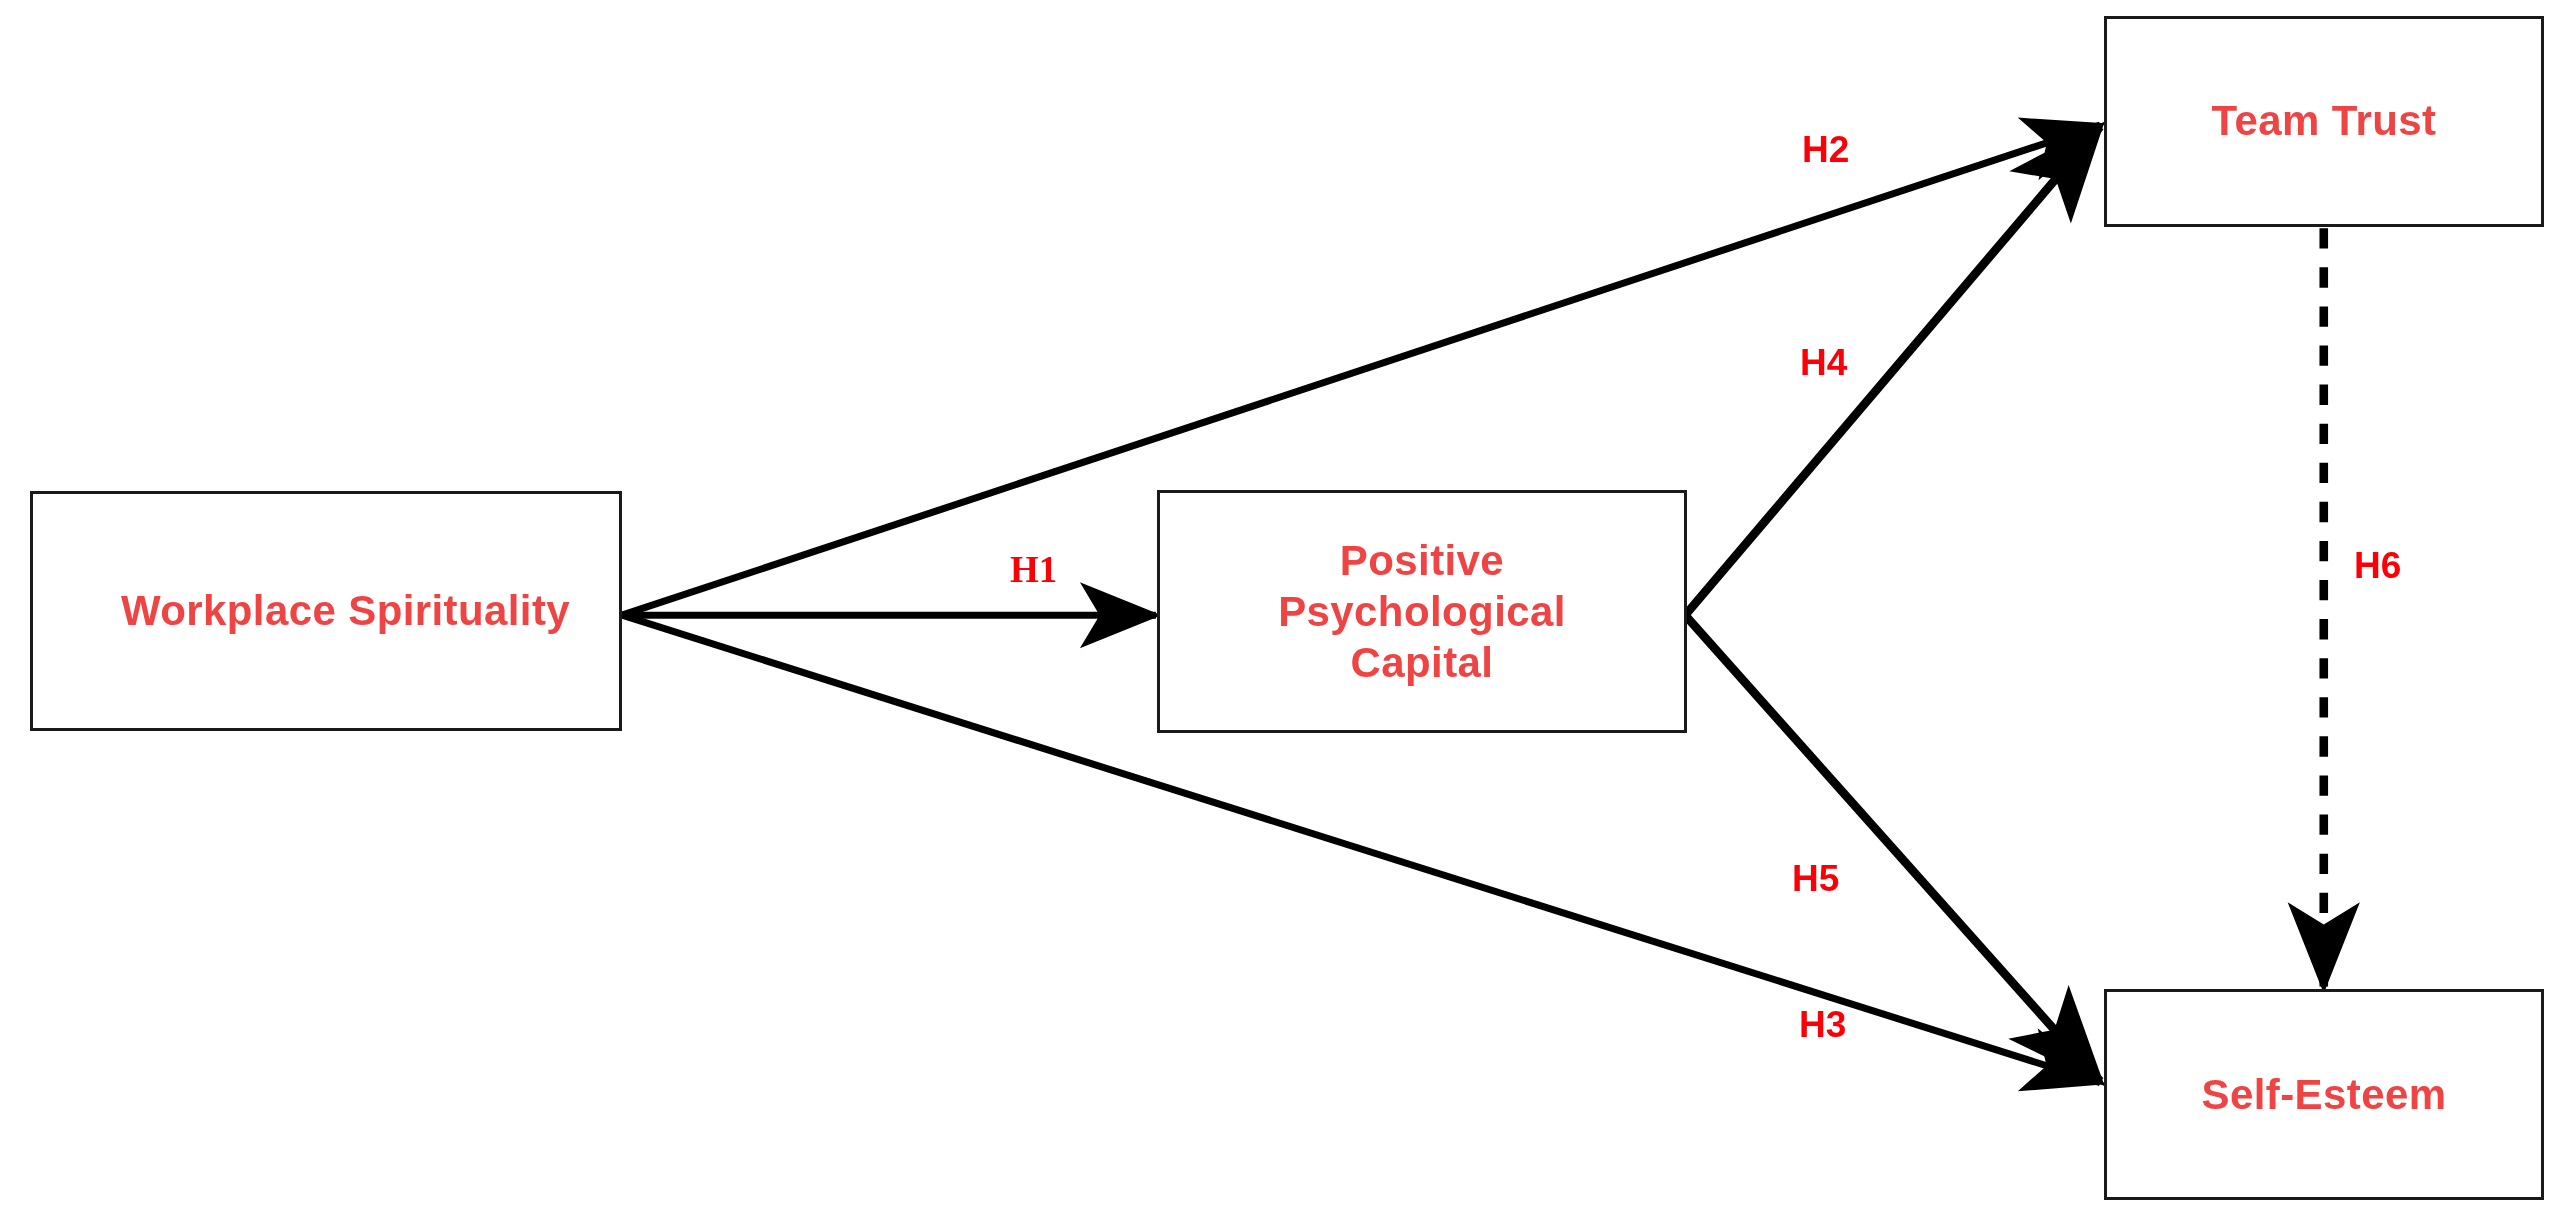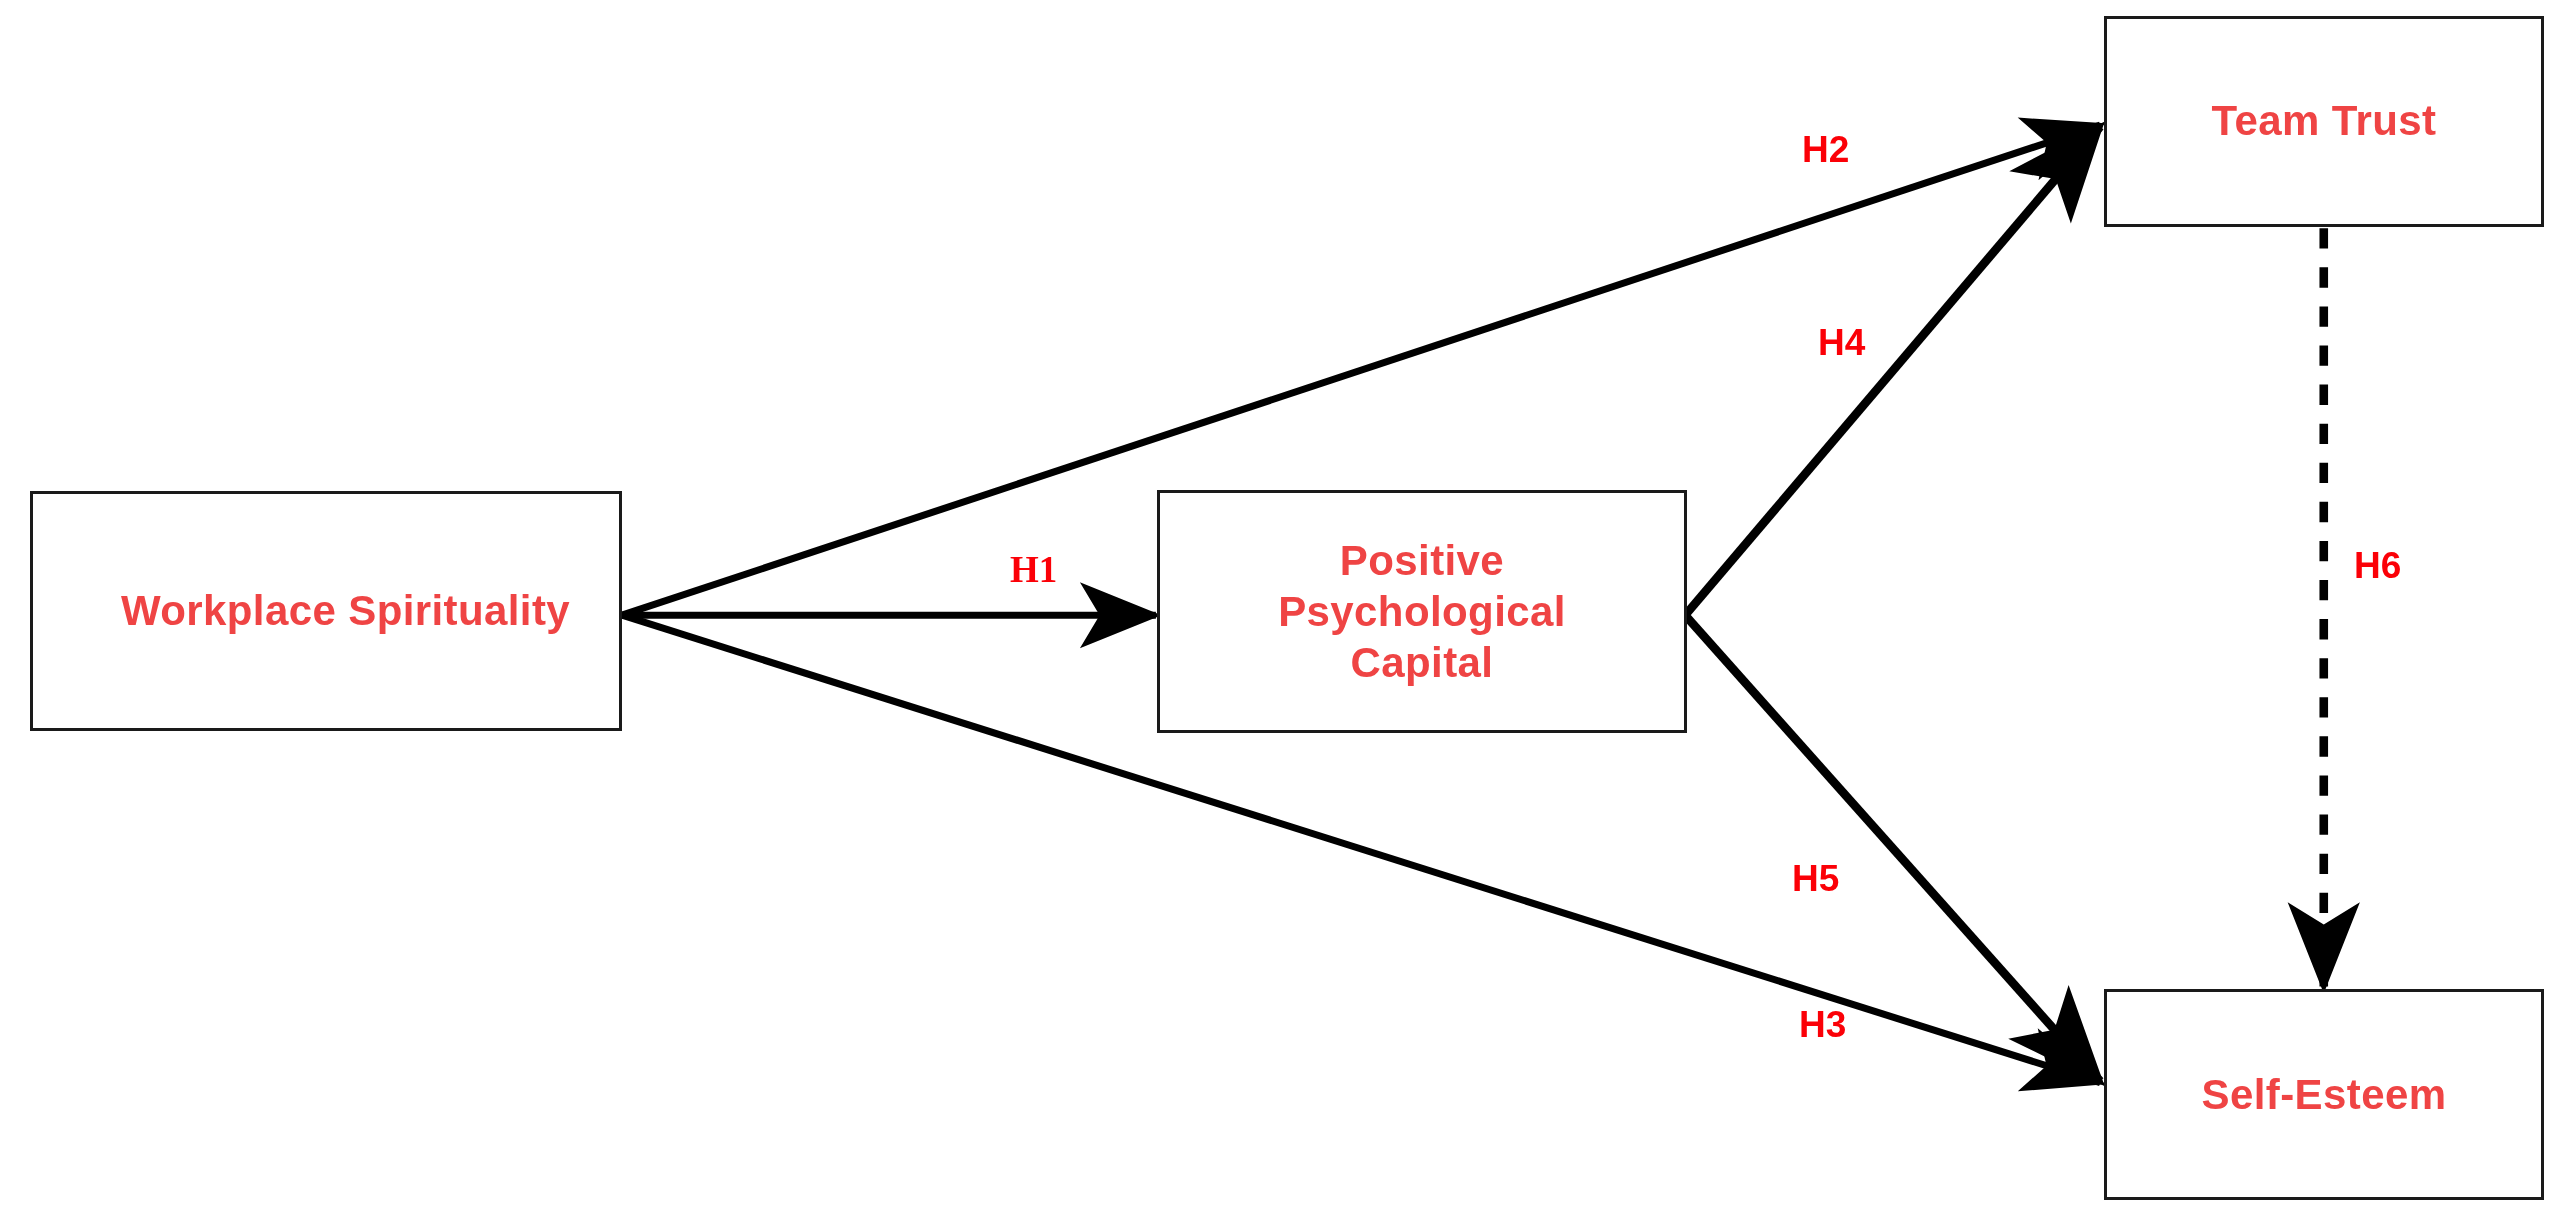--- a/index.html
+++ b/index.html
@@ -63,21 +63,21 @@
     font-weight: bold;
     font-size: 37px;
     font-family: "Liberation Sans", sans-serif;
     white-space: nowrap;
     z-index: 4;
     line-height: 1;
   }
   #hyp-h1 { left: 1010px; top: 551px; font-family: Liberation Serif, serif; }
   #hyp-h2 { left: 1802px; top: 131px; }
   #hyp-h3 { left: 1799px; top: 1006px; }
-  #hyp-h4 { left: 1800px; top: 324px; margin-left: 18px; }
+  #hyp-h4 { left: 1800px; top: 344px; }
   #hyp-h5 { left: 1792px; top: 829px; margin-top: 31px; }
   #hyp-h6 { left: 2354px; top: 547px; }
 </style>
 </head>
 <body>
 
 <div id="diagram-root">
 
   <svg id="diagram-svg" viewBox="0 0 3294 1553" xmlns="http://www.w3.org/2000/svg">
     <defs>

